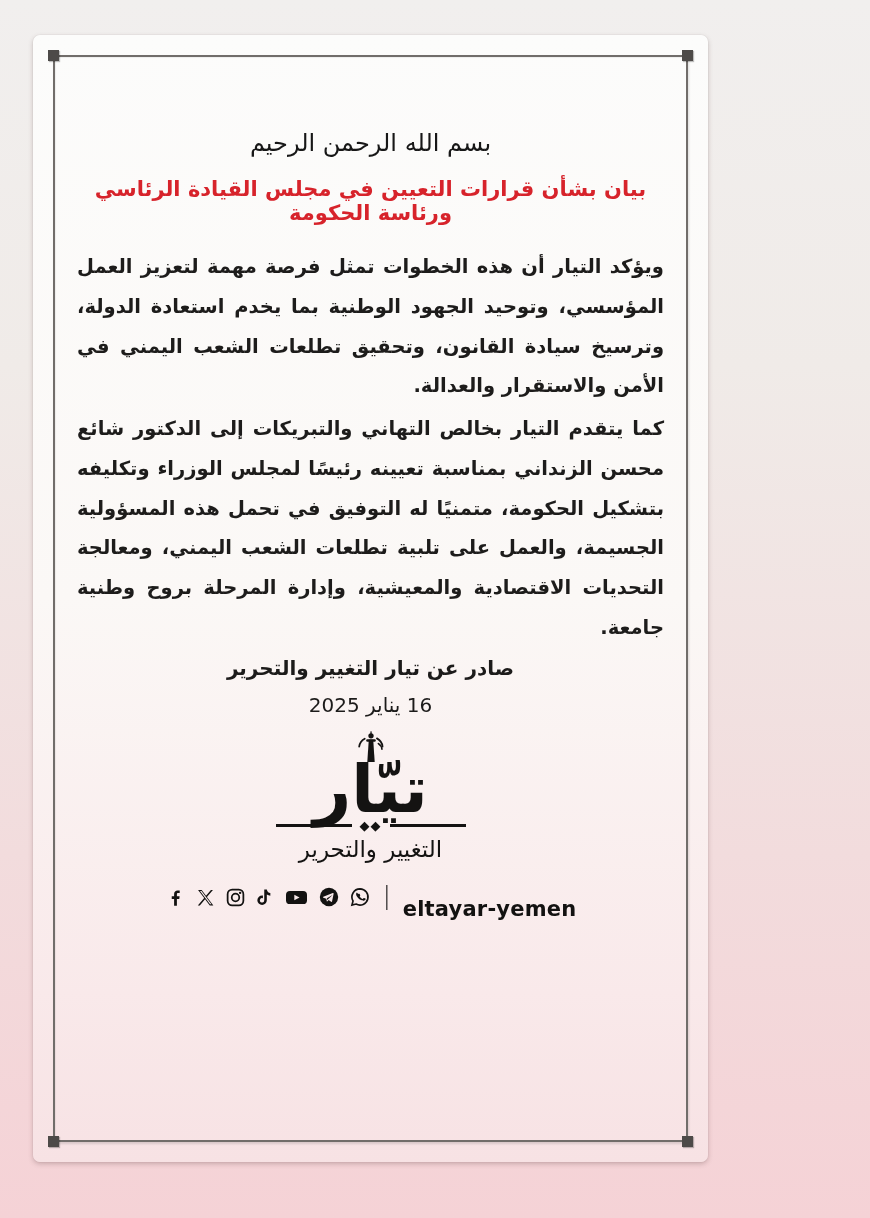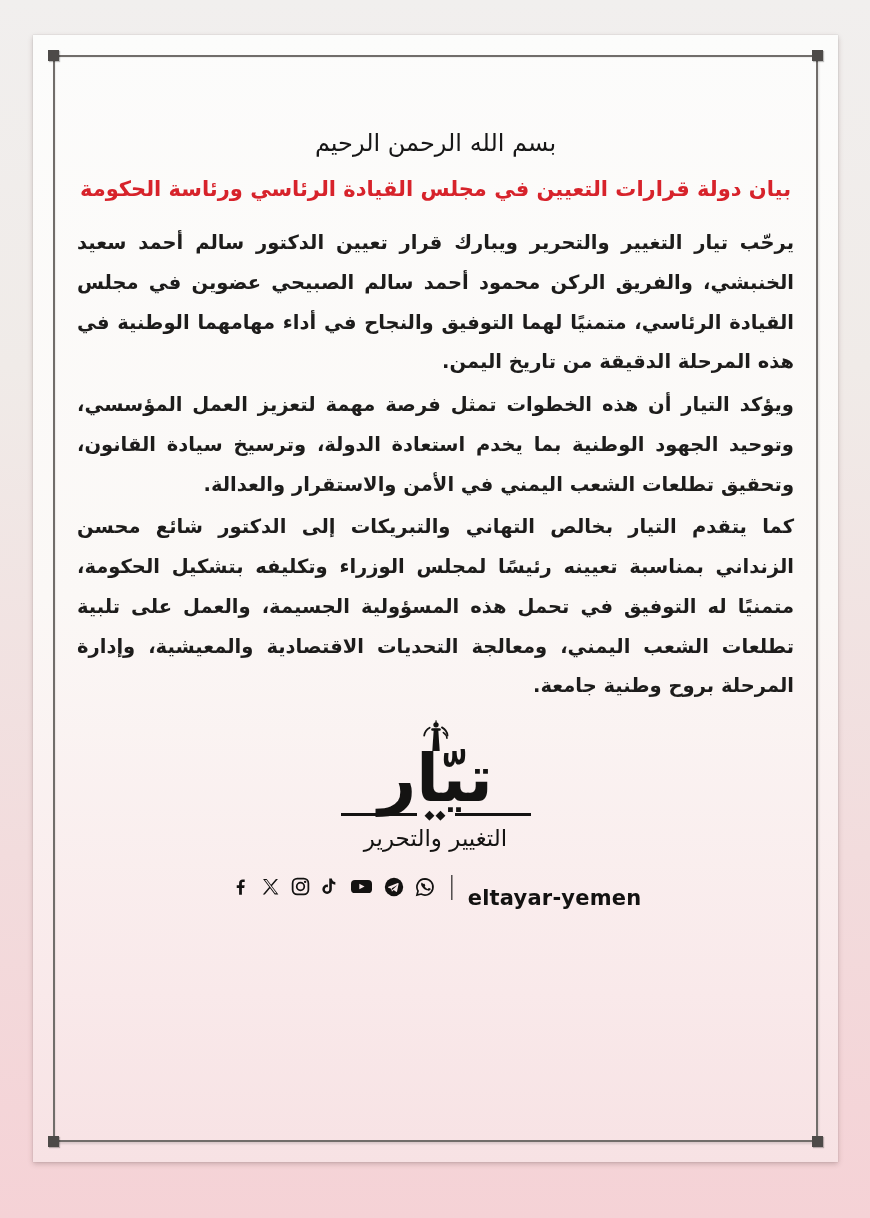--- a/index.html
+++ b/index.html
@@ -3,23 +3,23 @@
 <meta charset="utf-8">
 <style>
   * { margin:0; padding:0; box-sizing:border-box; }
   html,body { width:870px; height:1218px; }
   body {
     font-family:"DejaVu Sans", sans-serif;
     background:linear-gradient(180deg,#f1efee 0%,#f0ebe8 30%,#f2dcdd 70%,#f5d2d6 100%);
     position:relative; overflow:hidden;
   }
   .card {
-    position:absolute; left:33px; top:35px; width:805px; height:1127px;
+    position:absolute; left:33px; top:35px; width:675px; height:1127px;
     background:linear-gradient(180deg,#fcfcfb 0%,#fbf8f6 50%,#f9e9ea 85%,#f7e2e4 100%);
-    border-radius:0;
+    border-radius:7px;
     box-shadow:0 2px 5px rgba(90,60,60,.28), 0 0 1px rgba(0,0,0,.2);
   }
   .frame {
     position:absolute; inset:20px;
     border:2px solid #716d6a;
     box-shadow:1px 2px 2px rgba(0,0,0,.12), inset 1px 1px 1px rgba(0,0,0,.06);
     pointer-events:none;
   }
   .corner { position:absolute; width:11px; height:11px; background:#4d4a48; box-shadow:1px 1px 1px rgba(0,0,0,.25); }
   .corner.tl { left:-7px; top:-7px; }
@@ -63,29 +63,30 @@
     <div class="corner tl"></div>
     <div class="corner tr"></div>
     <div class="corner bl"></div>
     <div class="corner br"></div>
   </div>
 
   <div class="content">
 
     <div class="basmala">بسم الله الرحمن الرحيم</div>
 
-    <div class="main-title">بيان دولة قرارات التعيين في مجلس القيادة الرئاسي ورئاسة الحكومة</div>
+    <div class="main-title">بيان بشأن قرارات التعيين في مجلس القيادة الرئاسي ورئاسة الحكومة</div>
 
     <div class="paragraphs">
-      <p>يرحّب تيار التغيير والتحرير ويبارك قرار تعيين الدكتور سالم أحمد سعيد الخنبشي، والفريق الركن محمود أحمد سالم الصبيحي عضوين في مجلس القيادة الرئاسي، متمنيًا لهما التوفيق والنجاح في أداء مهامهما الوطنية في هذه المرحلة الدقيقة من تاريخ اليمن.</p>
       <p>ويؤكد التيار أن هذه الخطوات تمثل فرصة مهمة لتعزيز العمل المؤسسي، وتوحيد الجهود الوطنية بما يخدم استعادة الدولة، وترسيخ سيادة القانون، وتحقيق تطلعات الشعب اليمني في الأمن والاستقرار والعدالة.</p>
       <p>كما يتقدم التيار بخالص التهاني والتبريكات إلى الدكتور شائع محسن الزنداني بمناسبة تعيينه رئيسًا لمجلس الوزراء وتكليفه بتشكيل الحكومة، متمنيًا له التوفيق في تحمل هذه المسؤولية الجسيمة، والعمل على تلبية تطلعات الشعب اليمني، ومعالجة التحديات الاقتصادية والمعيشية، وإدارة المرحلة بروح وطنية جامعة.</p>
     </div>
 
+    <div class="issuer">صادر عن تيار التغيير والتحرير</div>
 
+    <div class="date-line">16 يناير 2025</div>
 
     <div class="logo">
       <svg class="logo-mark" viewBox="0 0 60 46" width="60" height="40">
         <path d="M27 12 L33 12 L35 42 L25 42 Z" fill="#141312"></path>
         <rect x="23.5" y="11" width="13" height="3.4" rx="1.6" fill="#141312"></rect>
         <circle cx="30" cy="6.5" r="3.6" fill="#141312"></circle>
         <rect x="29.2" y="0.5" width="1.7" height="4" fill="#141312"></rect>
         <path d="M38 10 q 7 4 7.6 11" fill="none" stroke="#141312" stroke-width="2.4" stroke-linecap="round"></path>
         <path d="M40 17 q 4.4 3 4.8 7.6" fill="none" stroke="#141312" stroke-width="2.2" stroke-linecap="round"></path>
         <path d="M14 21 q 1 -7 7.5 -10.5" fill="none" stroke="#141312" stroke-width="2.4" stroke-linecap="round"></path>

